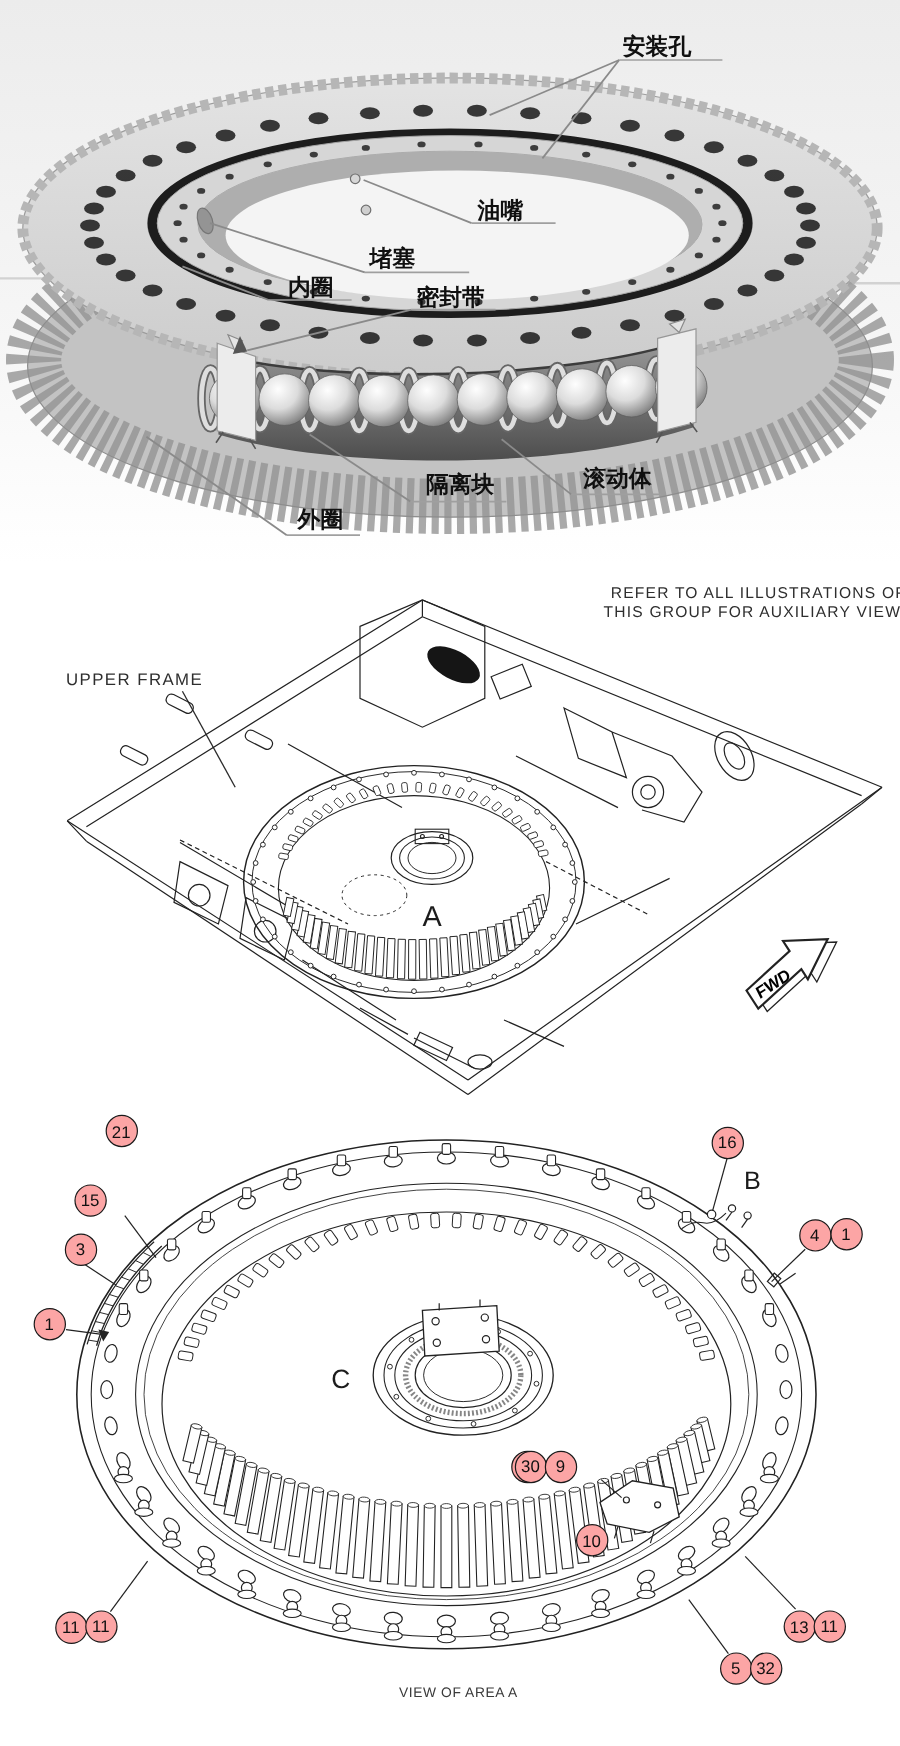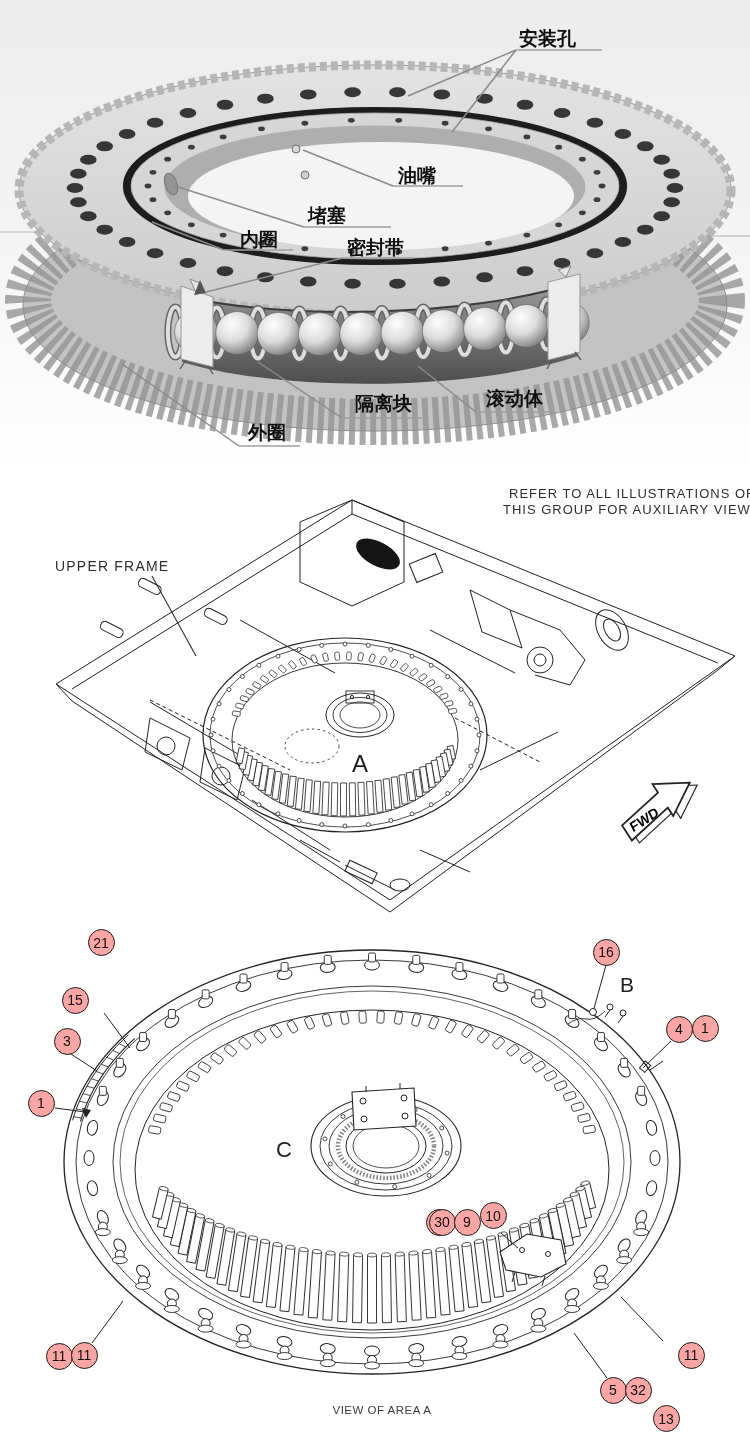--- a/index.html
+++ b/index.html
@@ -683,19 +683,19 @@
 <div class="callout" style="left:592.5px;top:938.5px">16</div>
 <div class="callout" style="left:61.5px;top:986.5px">15</div>
 <div class="callout" style="left:87.5px;top:929px">21</div>
 <div class="callout" style="left:53.5px;top:1027.5px">3</div>
 <div class="callout" style="left:665.5px;top:1015.5px">4</div>
 <div class="callout" style="left:691.5px;top:1014.5px">1</div>
 <div class="callout" style="left:27.5px;top:1089.5px">1</div>
 <div class="callout" style="left:426px;top:1208.5px">22</div>
 <div class="callout" style="left:428.5px;top:1208.5px">30</div>
 <div class="callout" style="left:453.5px;top:1208.5px">9</div>
-<div class="callout" style="left:479.5px;top:1202px">10</div>
+<div class="callout" style="left:479.5px;top:1270px">10</div>
 <div class="callout" style="left:45.5px;top:1342.5px">11</div>
 <div class="callout" style="left:70.5px;top:1341.5px">11</div>
-<div class="callout" style="left:652.5px;top:1405px">13</div>
+<div class="callout" style="left:652.5px;top:1342px">13</div>
 <div class="callout" style="left:677.5px;top:1341.5px">11</div>
 <div class="callout" style="left:599.5px;top:1376.5px">5</div>
 <div class="callout" style="left:624.5px;top:1376.5px">32</div>
 
 </body></html>

